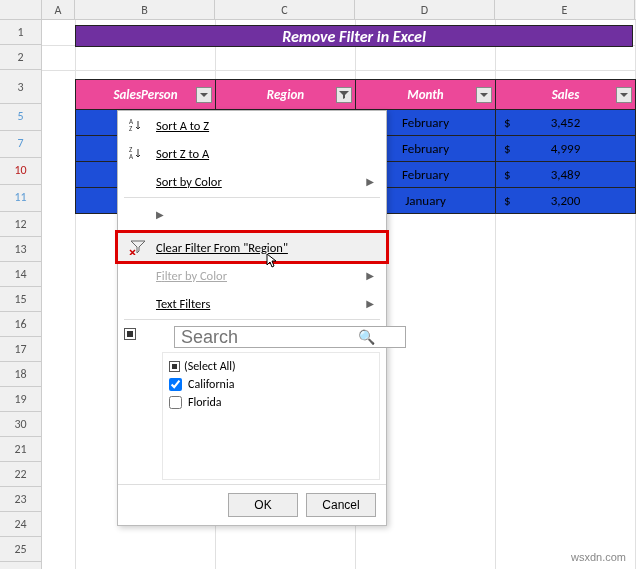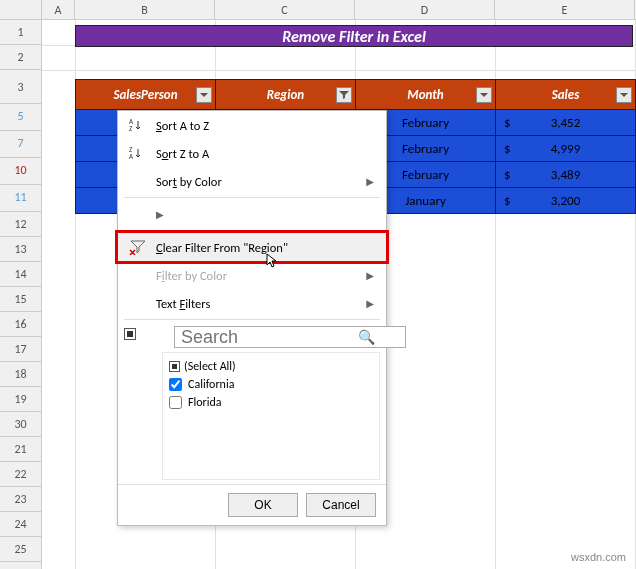--- a/index.html
+++ b/index.html
@@ -10,31 +10,31 @@
     .row-area { display: flex; height: calc(100% - 20px); }
     .row-nums { width: 42px; background: #f0f0f0; border-right: 1px solid #ccc; }
     .row-num { height: 25px; text-align: center; line-height: 25px; color: #555; border-bottom: 1px solid #ccc; font-size: 12px; }
     .grid { position: relative; flex: 1; }
     .gridline-v { position: absolute; top: 0; bottom: 0; width: 1px; background: #e0e0e0; }
     .gridline-h { position: absolute; left: 0; right: 0; height: 1px; background: #e0e0e0; }
     
     .title-bar { position: absolute; left: 33px; top: 5px; width: 558px; height: 22px; background: #7030a0; color: #fff; font-style: italic; font-weight: bold; font-size: 16px; text-align: center; line-height: 22px; border: 1px solid #222; }
     
     .data-table { position: absolute; left: 33px; top: 59px; border-collapse: collapse; }
-    .data-table th { background: #c2410c; color: #fff; font-style: italic; font-weight: bold; height: 30px; border: 1px solid #222; position: relative; padding: 0 6px; }
+    .data-table th { background: #ec4899; color: #fff; font-style: italic; font-weight: bold; height: 30px; border: 1px solid #222; position: relative; padding: 0 6px; }
     .data-table td { background: #1d4ed8; border: 1px solid #222; height: 26px; padding: 0 8px; text-align: center; }
     .filter-btn { position: absolute; right: 3px; top: 50%; transform: translateY(-50%); width: 16px; height: 16px; background: #e8e8e8; border: 1px solid #888; display: flex; align-items: center; justify-content: center; }
     .filter-btn svg { width: 10px; height: 10px; }
     .sales-cell { text-align: right; padding-right: 14px; position: relative; }
     .sales-cell .dollar { position: absolute; left: 8px; }
     
     .context-menu { position: absolute; left: 75px; top: 90px; width: 270px; background: #fff; border: 1px solid #bbb; box-shadow: 2px 2px 6px rgba(0,0,0,0.2); font-size: 12.5px; }
     .menu-item { display: flex; align-items: center; height: 28px; padding: 0 8px; position: relative; }
     .menu-icon { width: 22px; display: flex; justify-content: center; margin-right: 8px; }
-    .menu-label { flex: 1; }
+    .menu-label { flex: 1; text-decoration: underline; }
     .menu-arrow { color: #666; font-size: 10px; padding-right: 4px; }
     .menu-sep { height: 1px; background: #ddd; margin: 2px 6px; }
     .disabled { color: #aaa; }
     .highlighted { border: 3px solid #d00; margin: -3px; }
     .highlighted .menu-item { background: #f0f0f0; }
     
     .search-box { margin: 4px 6px 4px 34px; position: relative; }
     .search-box input { width: 100%; height: 22px; padding: 2px 24px 2px 6px; border: 1px solid #aaa; font-size: 18px; color: #888; margin-left: 26px; }
     .search-box .search-icon { position: absolute; right: 4px; top: 3px; font-size: 14px; color: #555; }
     

